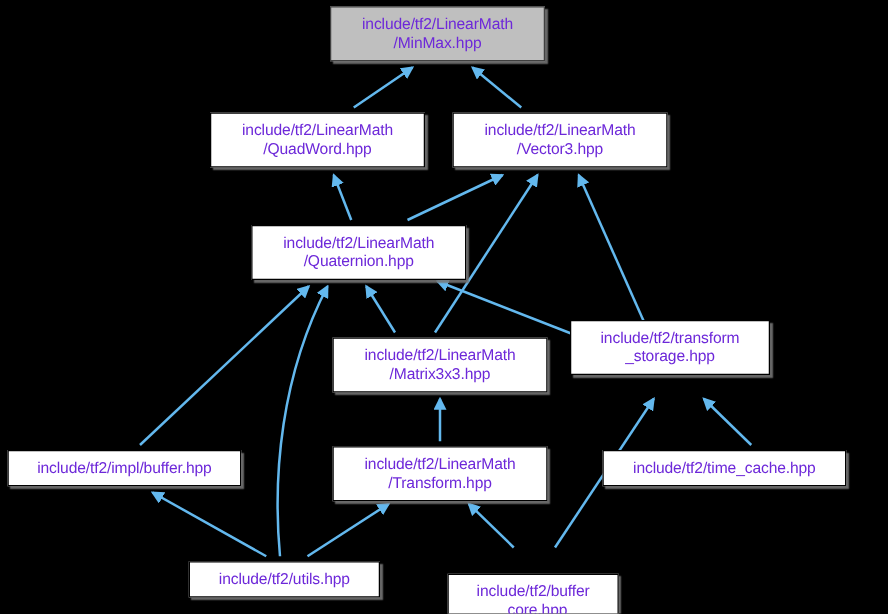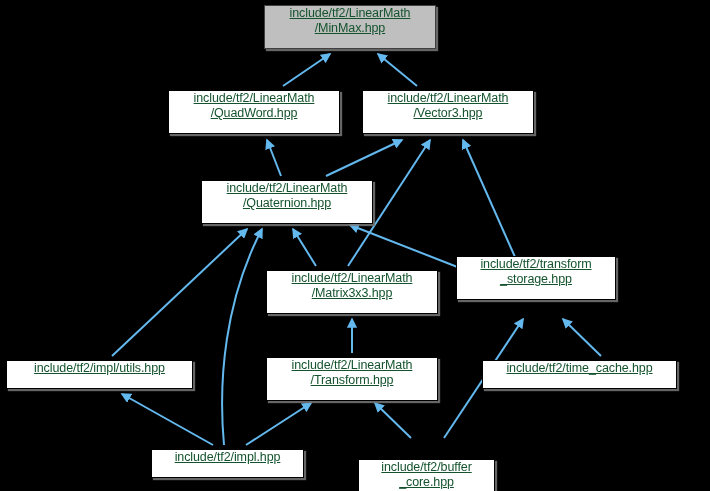--- a/index.html
+++ b/index.html
@@ -23,30 +23,29 @@
     height: 491px;
     pointer-events: none;
   }
   .node {
     position: absolute;
     box-sizing: border-box;
     background: #ffffff;
     border: 1px solid #000000;
     box-shadow: 2px 2px 1px rgba(120,120,120,0.85);
     display: flex;
-    align-items: flex-start;
+    align-items: center;
     justify-content: center;
     text-align: center;
-    color: #14532d;
+    color: #6d28d9;
     font-size: 12.5px;
     line-height: 15px;
     letter-spacing: -0.1px;
     white-space: pre-line;
     z-index: 2;
-    text-decoration: underline;
   }
   .node.root {
     background: #bfbfbf;
     border: 1px solid #404040;
   }
 </style>
 </head>
 <body>
 
 <div id="canvas">
@@ -81,21 +80,21 @@
       <div class="node" style="left: 168px; top: 90px; width: 172px; height: 44px;"><span>include/tf2/LinearMath
 /QuadWord.hpp</span></div>
       <div class="node" style="left: 362px; top: 90px; width: 172px; height: 44px;"><span>include/tf2/LinearMath
 /Vector3.hpp</span></div>
       <div class="node" style="left: 201px; top: 180px; width: 172px; height: 44px;"><span>include/tf2/LinearMath
 /Quaternion.hpp</span></div>
       <div class="node" style="left: 266px; top: 270px; width: 172px; height: 44px;"><span>include/tf2/LinearMath
 /Matrix3x3.hpp</span></div>
       <div class="node" style="left: 456px; top: 256px; width: 160px; height: 44px;"><span>include/tf2/transform
 _storage.hpp</span></div>
-      <div class="node" style="left: 6px; top: 360px; width: 187px; height: 29px;"><span>include/tf2/impl/utils.hpp</span></div>
+      <div class="node" style="left: 6px; top: 360px; width: 187px; height: 29px;"><span>include/tf2/impl/buffer.hpp</span></div>
       <div class="node" style="left: 266px; top: 357px; width: 172px; height: 44px;"><span>include/tf2/LinearMath
 /Transform.hpp</span></div>
       <div class="node" style="left: 482px; top: 360px; width: 195px; height: 29px;"><span>include/tf2/time_cache.hpp</span></div>
-      <div class="node" style="left: 151px; top: 449px; width: 153px; height: 29px;"><span>include/tf2/impl.hpp</span></div>
+      <div class="node" style="left: 151px; top: 449px; width: 153px; height: 29px;"><span>include/tf2/utils.hpp</span></div>
       <div class="node" style="left: 358px; top: 442px; width: 137px; height: 44px; margin-top: 17px;"><span>include/tf2/buffer
 _core.hpp</span></div>
     </div>
 </div>
 
 </body></html>

